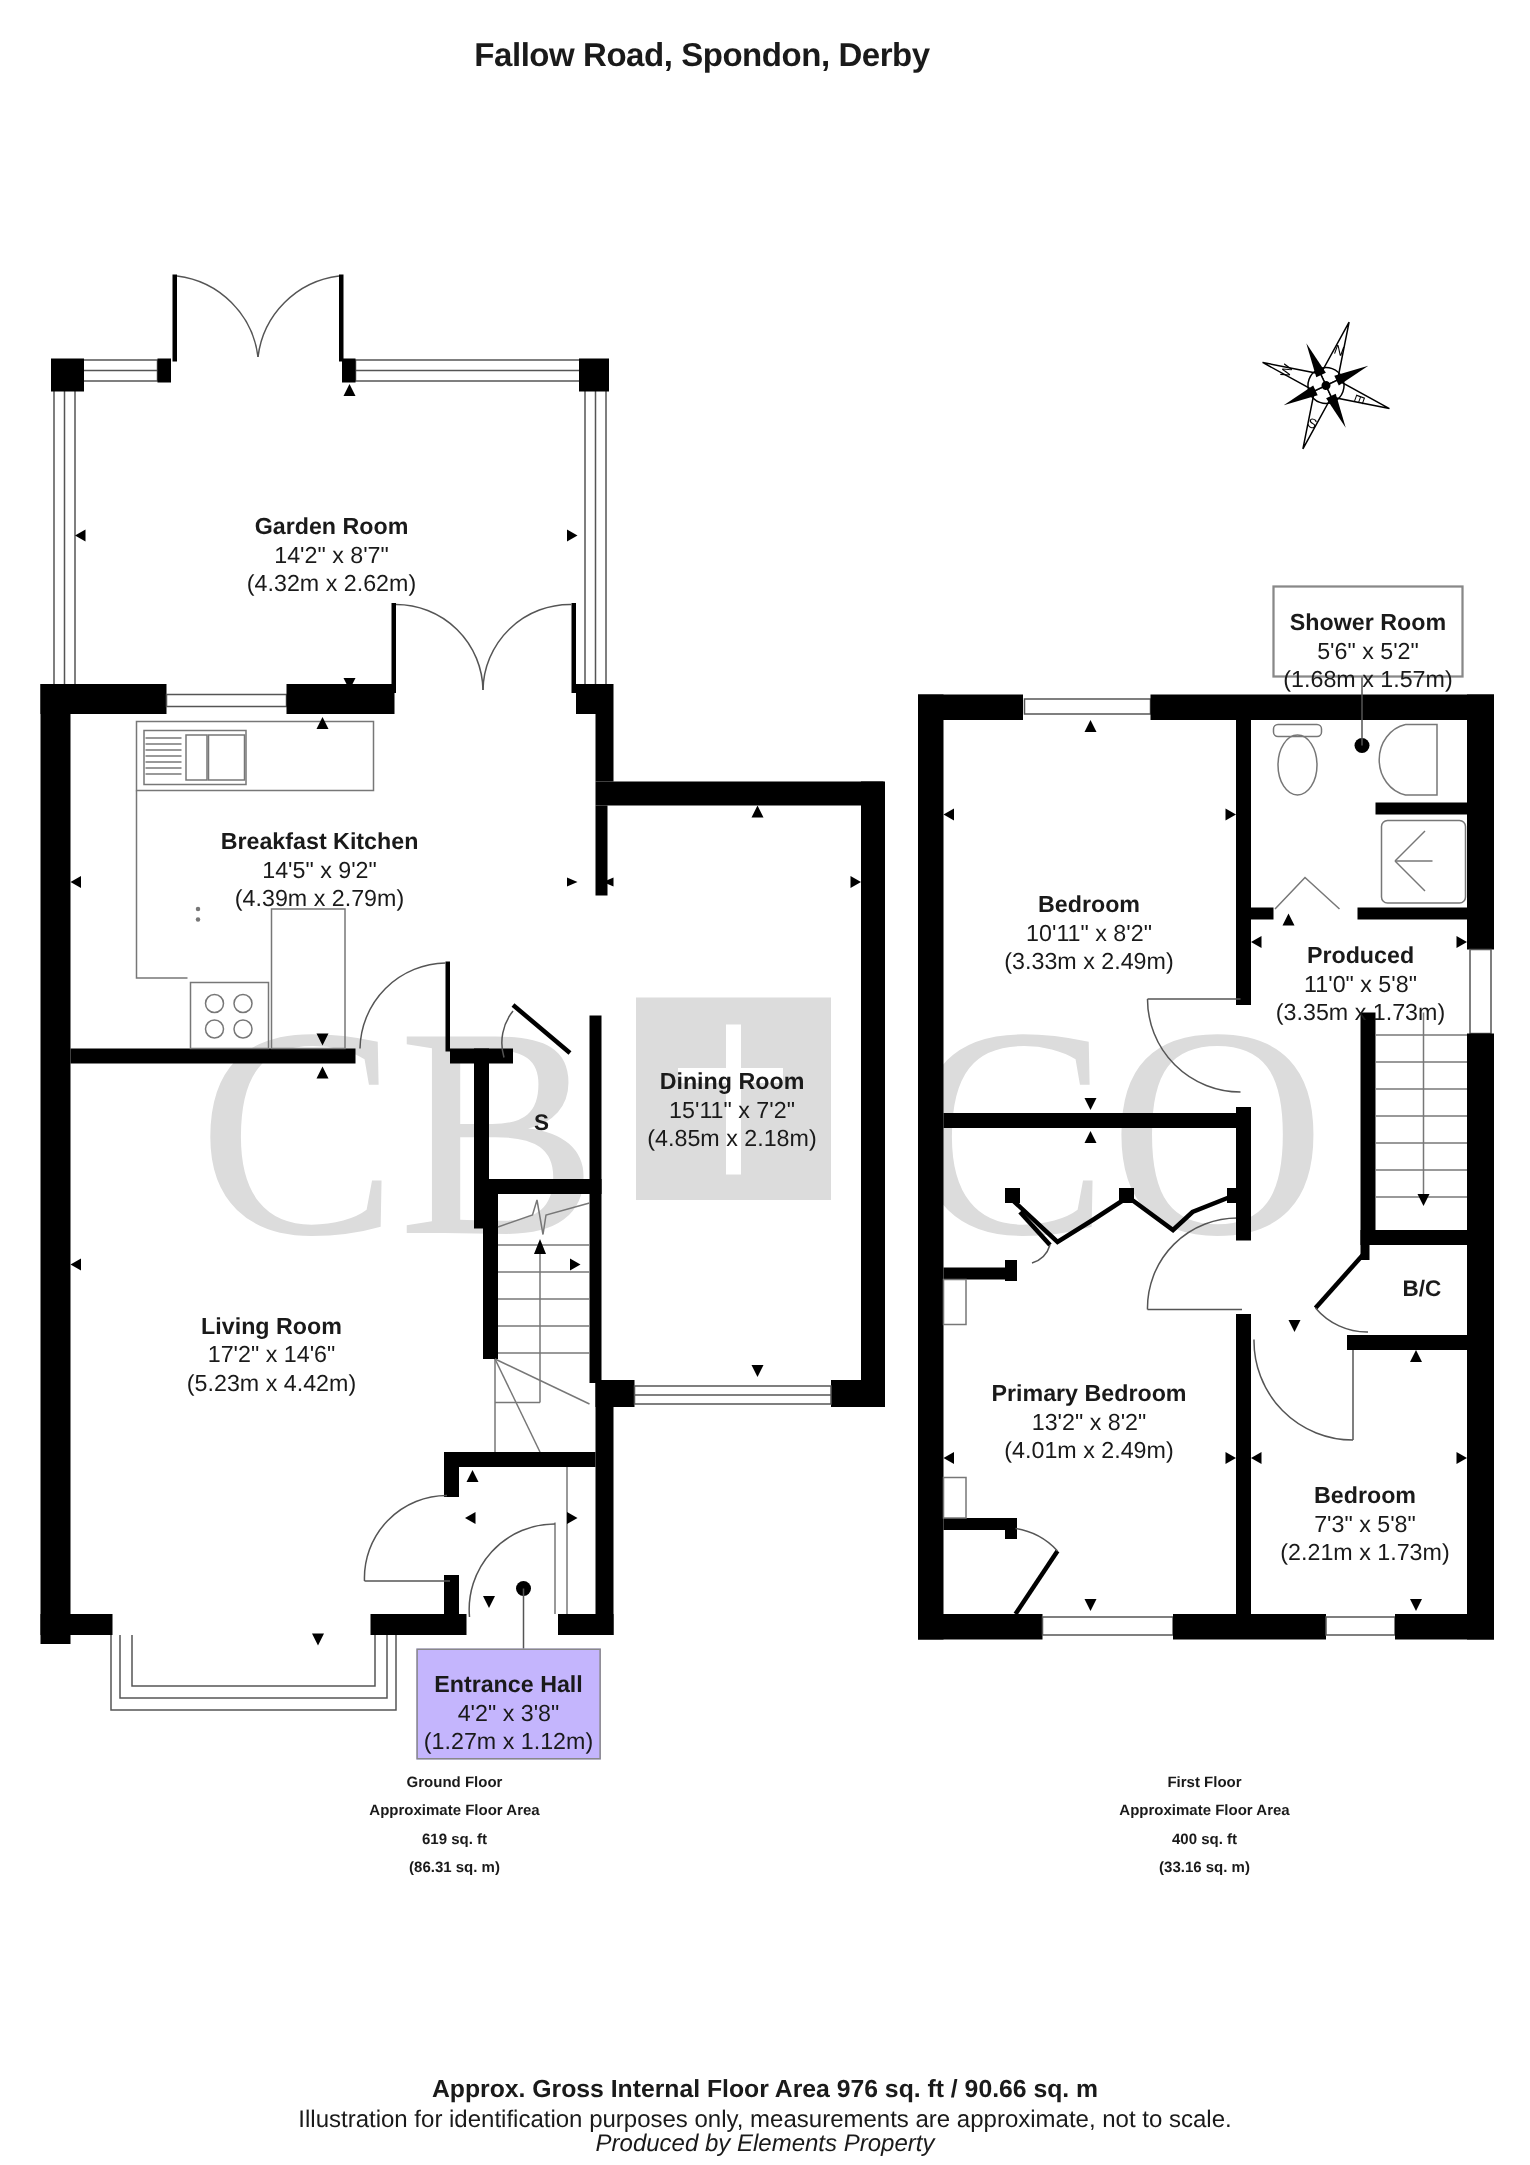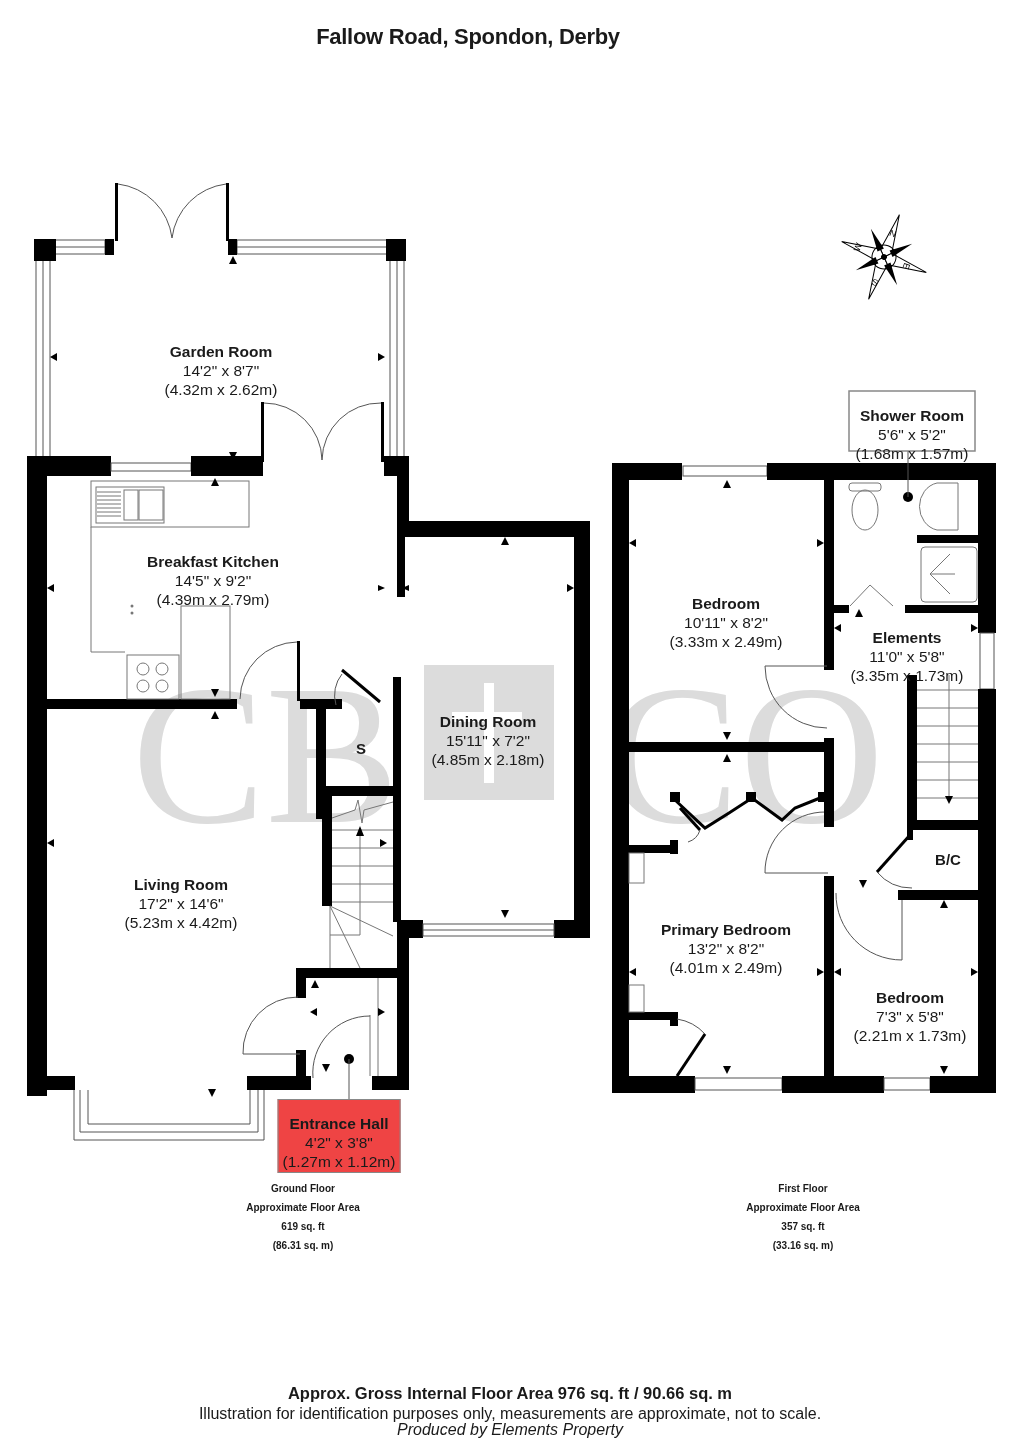--- a/index.html
+++ b/index.html
@@ -3,21 +3,21 @@
 <meta charset="utf-8">
 <style>
   html, body { margin: 0; padding: 0; background: #ffffff; }
   body { width: 1020px; height: 1443px; position: relative; overflow: hidden;
          font-family: "Liberation Sans", sans-serif; color: #1a1a1a; }
   .abs { position: absolute; }
   .title { left: 0; width: 936px; top: 24px; text-align: center; font-size: 22px; font-weight: bold; letter-spacing: -0.3px; }
   svg.plan { position: absolute; left: 0; top: 0; }
   .label { position: absolute; text-align: center; line-height: 19px; font-size: 15.5px; white-space: nowrap; transform: translateX(-50%); }
   .label .name { font-weight: bold; margin-top: 13px; }
-  .boxed { border: 1.5px solid #888; background: #ef4444; padding: 1px 4px; }
+  .boxed { border: 1.5px solid #888; background: #c4b5fd; padding: 1px 4px; }
   .floorsum { position: absolute; text-align: center; font-weight: bold; font-size: 10px; line-height: 19px; transform: translateX(-50%); white-space: nowrap; }
   .footer { position: absolute; left: 0; width: 1020px; text-align: center; }
   .s-label { position: absolute; font-weight: bold; font-size: 15px; transform: translateX(-50%); }
 </style>
 </head>
 <body>
 
 <div class="abs title">Fallow Road, Spondon, Derby</div>
 
 <svg class="plan" width="1020" height="1443" viewBox="0 0 1020 1443">
@@ -336,21 +336,21 @@
   <div>(1.68m x 1.57m)</div>
 </div>
 
 <div class="label" style="left:726px; top:581px;">
   <div class="name">Bedroom</div>
   <div>10'11" x 8'2"</div>
   <div>(3.33m x 2.49m)</div>
 </div>
 
 <div class="label" style="left:907px; top:615px;">
-  <div class="name">Elements</div>
+  <div class="name">Produced</div>
   <div>11'0" x 5'8"</div>
   <div>(3.35m x 1.73m)</div>
 </div>
 
 <div class="s-label" style="left:948px; top:851px;">B/C</div>
 
 <div class="label" style="left:726px; top:907px;">
   <div class="name">Primary Bedroom</div>
   <div>13'2" x 8'2"</div>
   <div>(4.01m x 2.49m)</div>
@@ -365,19 +365,19 @@
 <div class="floorsum" style="left:303px; top:1179px;">
   <div>Ground Floor</div>
   <div>Approximate Floor Area</div>
   <div>619 sq. ft</div>
   <div>(86.31 sq. m)</div>
 </div>
 
 <div class="floorsum" style="left:803px; top:1179px;">
   <div>First Floor</div>
   <div>Approximate Floor Area</div>
-  <div>357 sq. ft</div>
+  <div>400 sq. ft</div>
   <div>(33.16 sq. m)</div>
 </div>
 
 <div class="footer gross" style="top:1384px; font-weight:bold; font-size:16.5px;">Approx. Gross Internal Floor Area 976 sq. ft / 90.66 sq. m</div>
 <div class="footer disc" style="top:1405px;">Illustration for identification purposes only, measurements are approximate, not to scale.</div>
 <div class="footer prod" style="top:1421px;font-style:italic;">Produced by Elements Property</div>
 
 </body></html>

